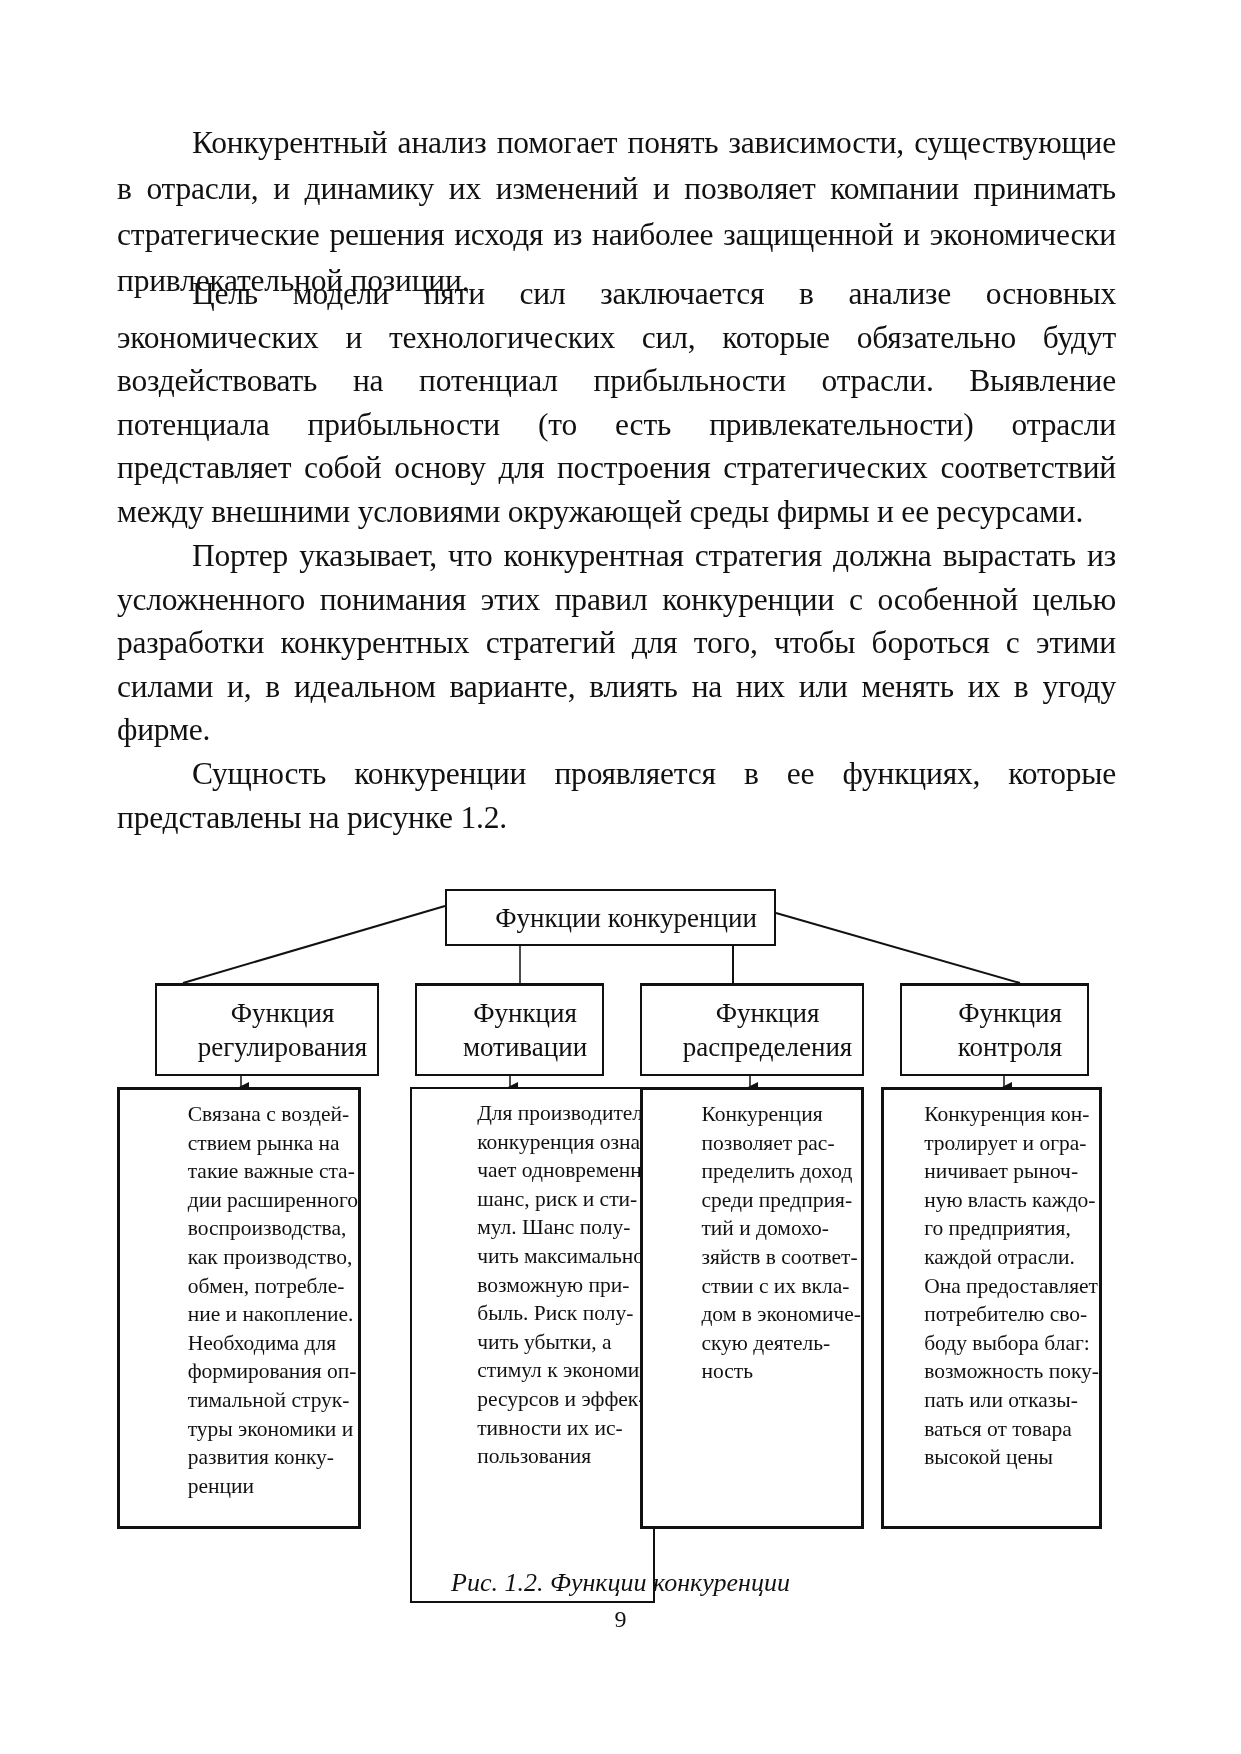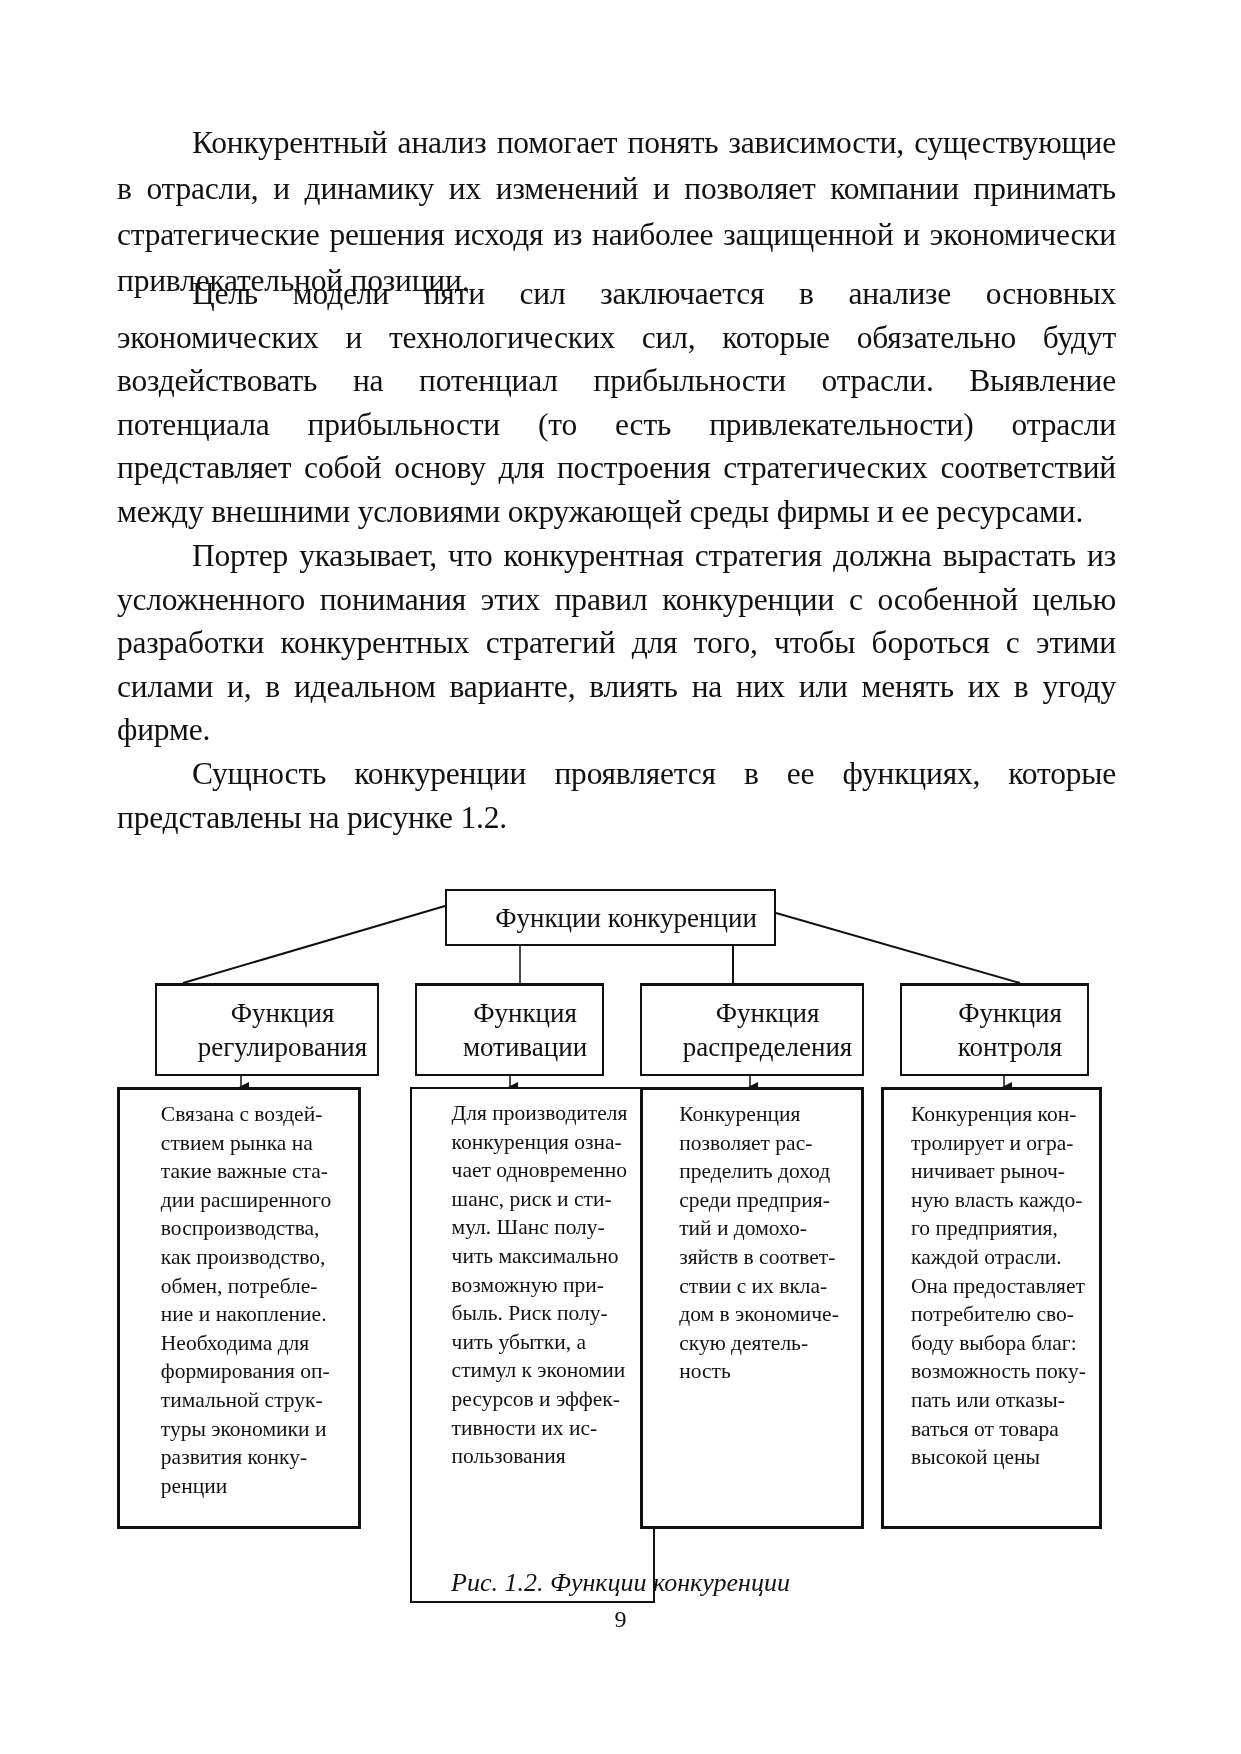--- a/index.html
+++ b/index.html
@@ -11,21 +11,21 @@
   #p1 { top: 120px; line-height: 46px; }
   #p2 { top: 272px; }
   #p3 { top: 534px; }
   #p4 { top: 752px; }
   .diagram { position: absolute; left: 0; top: 0; width: 1241px; height: 1754px; pointer-events: none; }
   .diagram svg { position: absolute; left: 0; top: 0; }
   .box { position: absolute; border: 2px solid #111; box-sizing: border-box; background: #fff;
          display: flex; align-items: center; justify-content: center; text-align: center; padding-left: 31px; }
   .box.head { font-size: 27px; line-height: 34px; }
   .box.top { border-top-width: 3px; }
-  .box.detail { align-items: flex-start; justify-content: center; text-align: left;
+  .box.detail { align-items: flex-start; justify-content: flex-end; text-align: left;
                 font-size: 21.5px; line-height: 28.6px; padding: 10px 0 0 14px; white-space: pre-line; }
   .box.detail.thick { border-width: 3px; }
   #root { left: 445px; top: 889px; width: 331px; height: 57px; font-size: 27px; }
   #f1 { left: 155px; top: 983px; width: 224px; height: 93px; }
   #f2 { left: 415px; top: 983px; width: 189px; height: 93px; }
   #f3 { left: 640px; top: 983px; width: 224px; height: 93px; }
   #f4 { left: 900px; top: 983px; width: 189px; height: 93px; }
   #d1 { left: 117px; top: 1087px; width: 244px; height: 442px; }
   #d2 { left: 378px; top: 1087px; width: 245px; height: 516px; margin-left: 32px; }
   #d3 { left: 640px; top: 1087px; width: 224px; height: 442px; }

